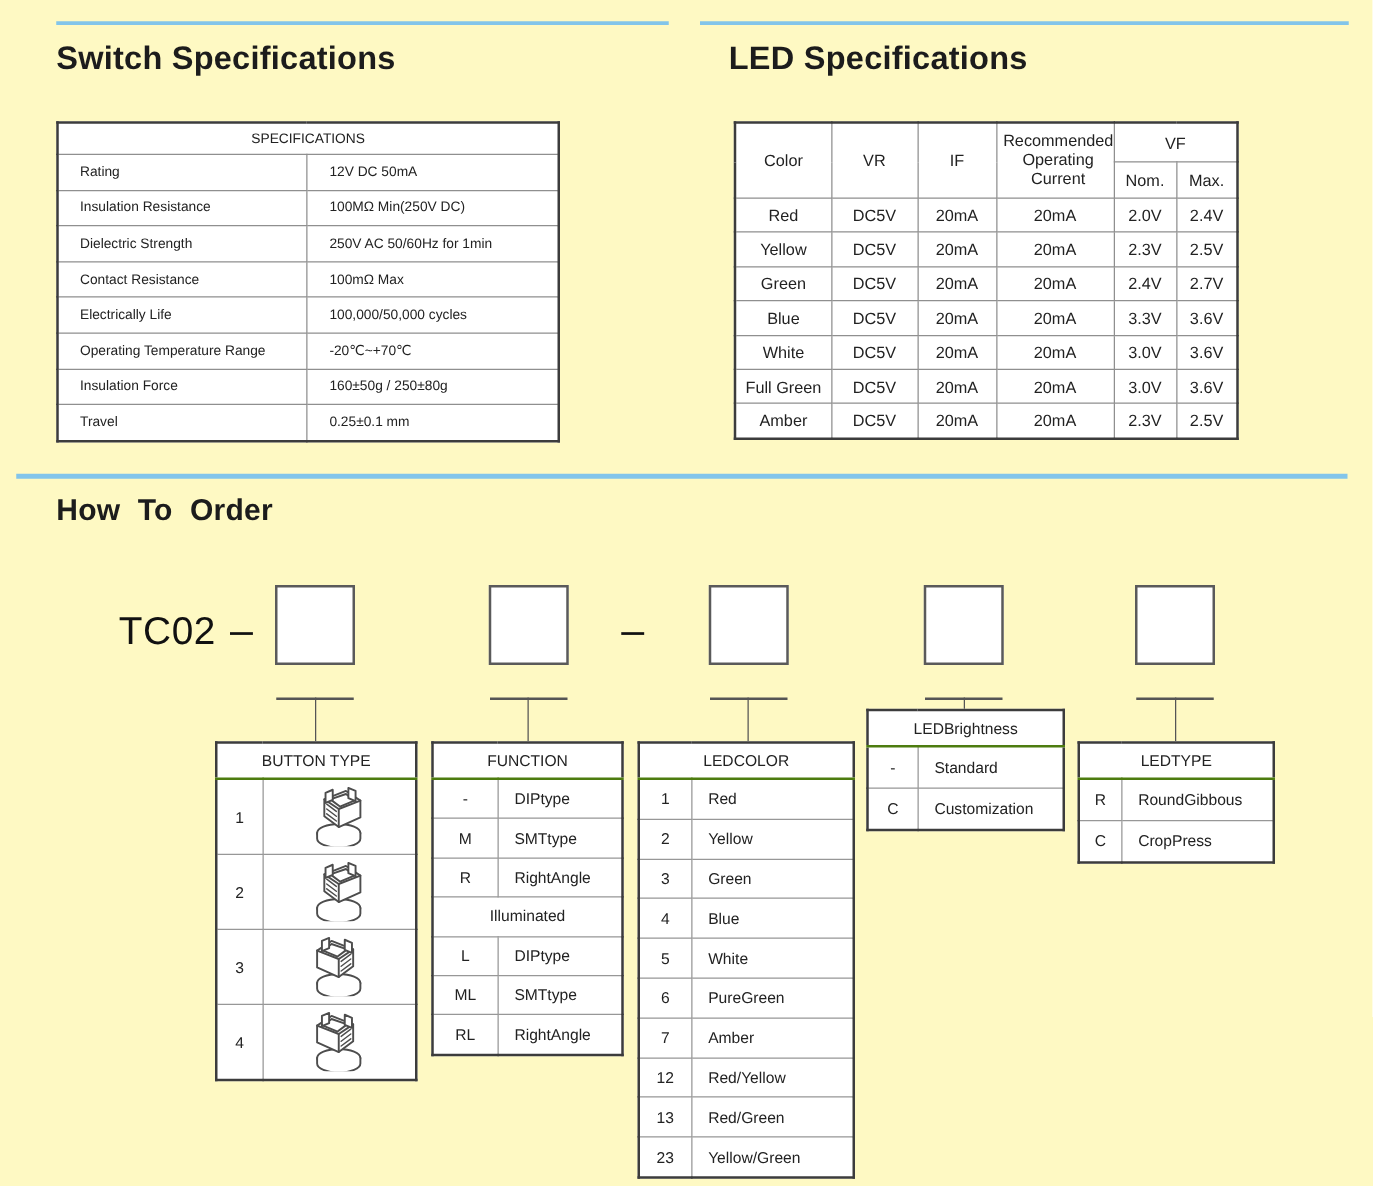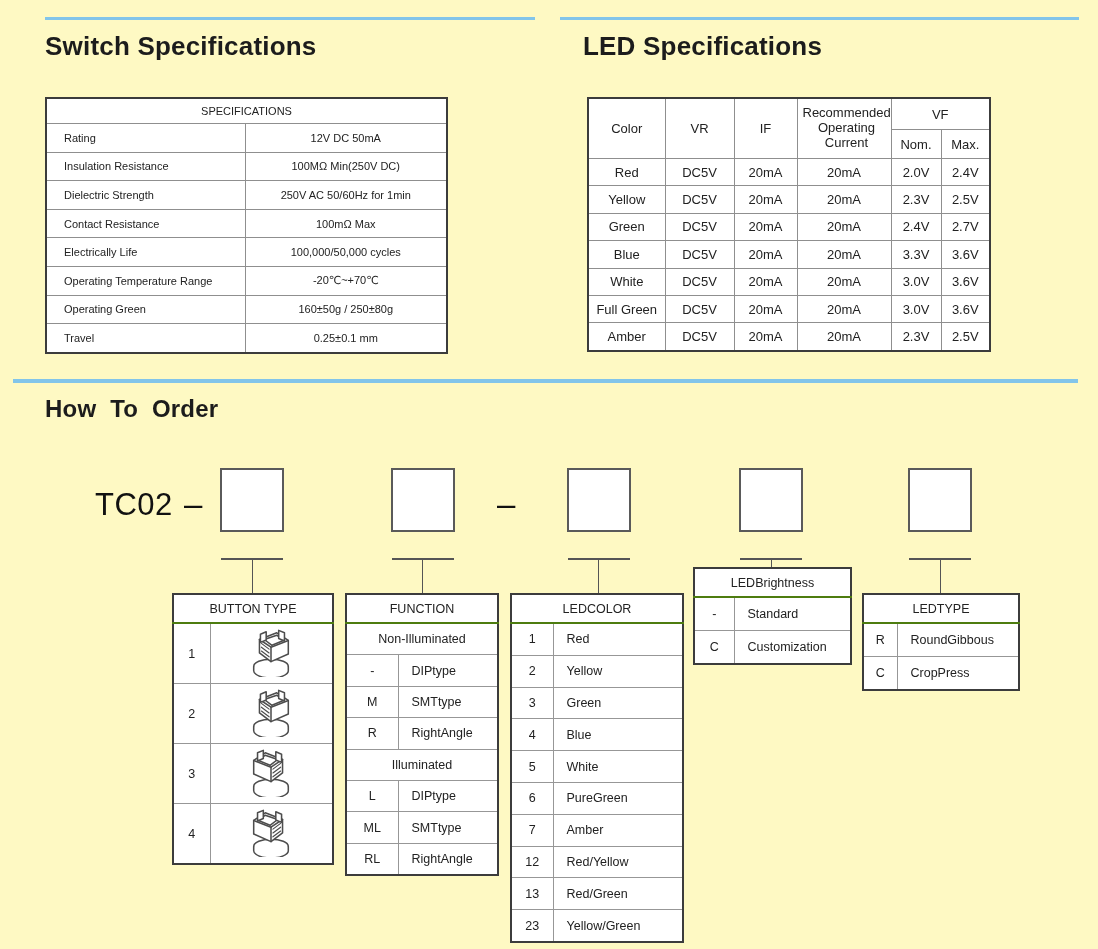--- a/index.html
+++ b/index.html
@@ -10,21 +10,21 @@
   .order-title{word-spacing:7px;}
 
   table.tbl{position:absolute;border-collapse:collapse;table-layout:fixed;background:#fff;
             border:2px solid #3c3c3c;font-size:11px;color:#222;}
   table.tbl td{border:1px solid #8f8f8f;overflow:hidden;white-space:nowrap;}
 
   
   .switch-tbl td{padding:0;}
   .switch-tbl .hdr td{text-align:center;height:24px;}
   .switch-tbl .lbl{padding-left:17px;height:27.6px;}
-  .switch-tbl .val{text-align:center;}
+  .switch-tbl .val{padding-left:18px;}
 
   
   .led-tbl td{text-align:center;padding:0;}
   .led-tbl td.roc-h{text-align:center;padding-left:5px;line-height:1.15;white-space:normal;}
   .led-tbl tr.h1 td{height:30px;}
   .led-tbl tr.h2r td{height:28px;}
   .led-tbl tr.d td{height:26.4px;}
 
   
   .code-box{position:absolute;width:60px;height:60px;border:2px solid #5a5a5a;background:#fff;}
@@ -102,21 +102,21 @@
         </tr>
       <tr>
           <td class="lbl">Electrically Life</td>
           <td class="val">100,000/50,000 cycles</td>
         </tr>
       <tr>
           <td class="lbl">Operating Temperature Range</td>
           <td class="val">-20℃~+70℃</td>
         </tr>
       <tr>
-          <td class="lbl">Operating Green</td>
+          <td class="lbl">Insulation Force</td>
           <td class="val">160±50g / 250±80g</td>
         </tr>
       <tr>
           <td class="lbl">Travel</td>
           <td class="val">0.25±0.1 mm</td>
         </tr>
     </tbody>
   </table>
 
   <table class="tbl led-tbl" style="left:587px;top:97px;width:402px;font-size:13px;">
@@ -261,23 +261,20 @@
   <table class="tbl ord fn-tbl" style="left:345px;top:593px;width:152px;">
     <colgroup>
         <col style="width:52px">
         <col style="width:100px">
       </colgroup>
     <tbody>
       <tr class="hdr">
           <td colspan="2">FUNCTION</td>
         </tr>
       <tr>
-          <td colspan="2" class="grp">Non-Illuminated</td>
-        </tr>
-      <tr>
           <td class="code">-</td>
           <td class="lab">DIPtype</td>
         </tr>
       <tr>
           <td class="code">M</td>
           <td class="lab">SMTtype</td>
         </tr>
       <tr>
           <td class="code">R</td>
           <td class="lab">RightAngle</td>

